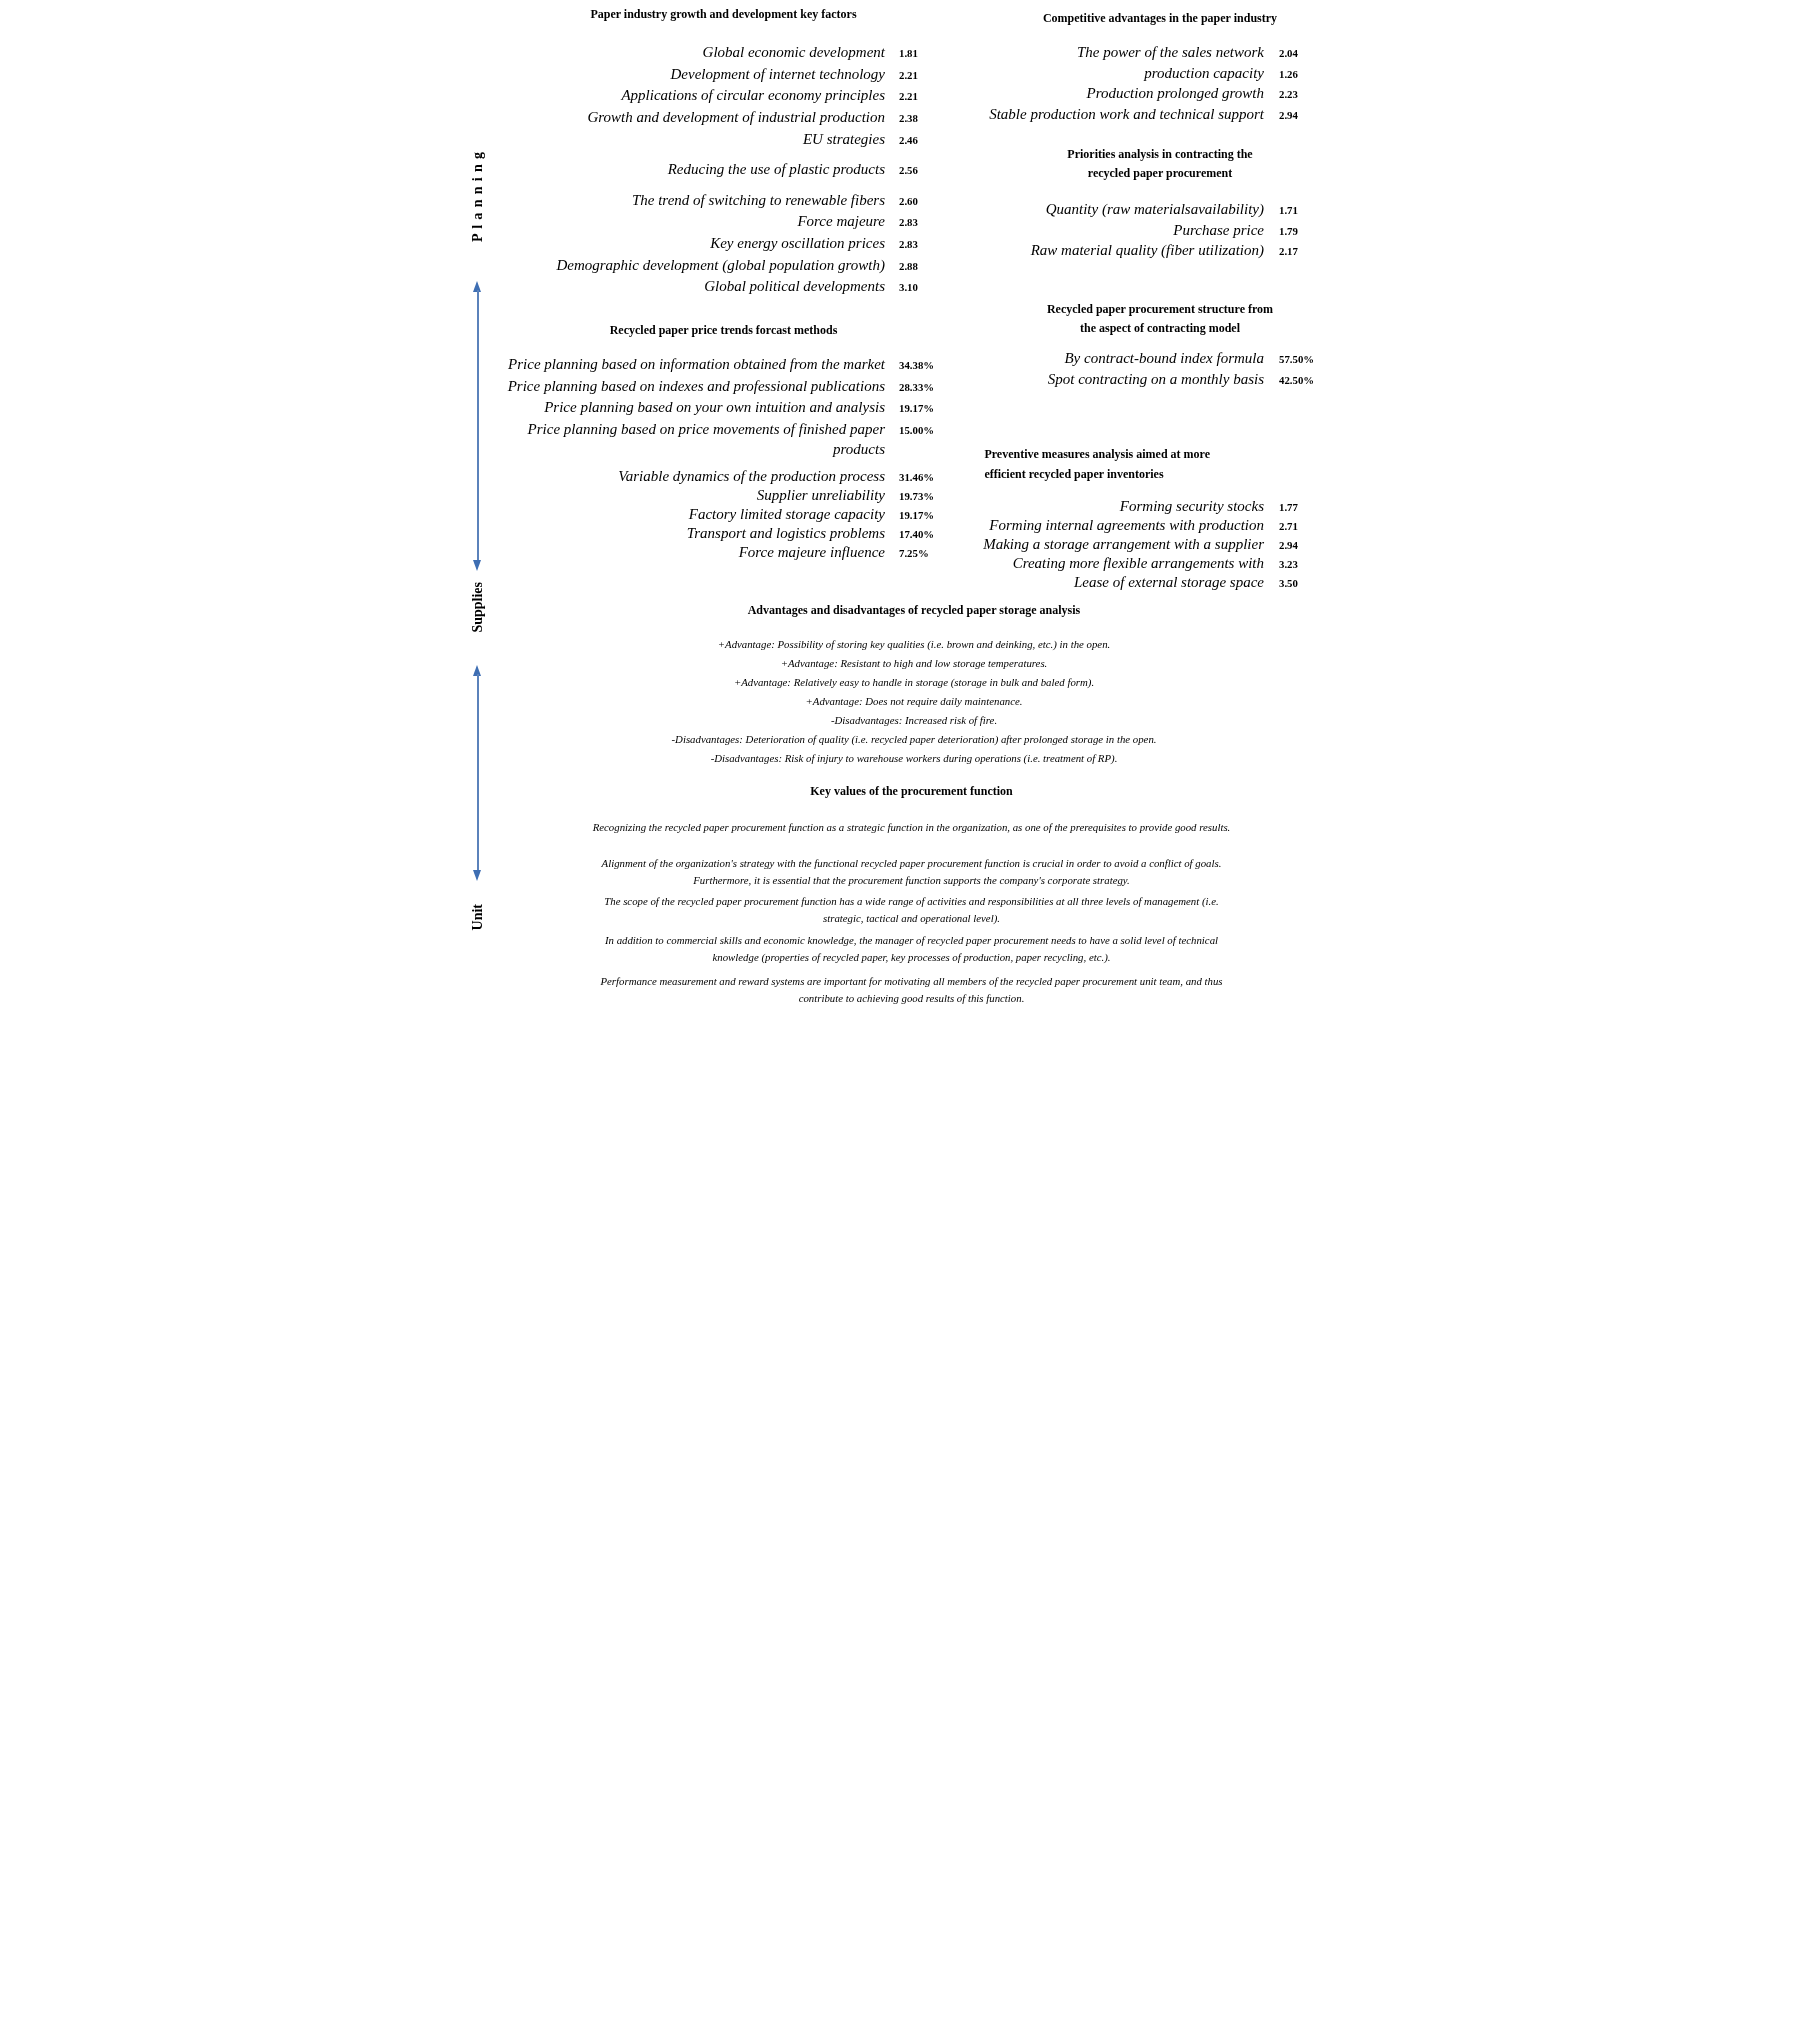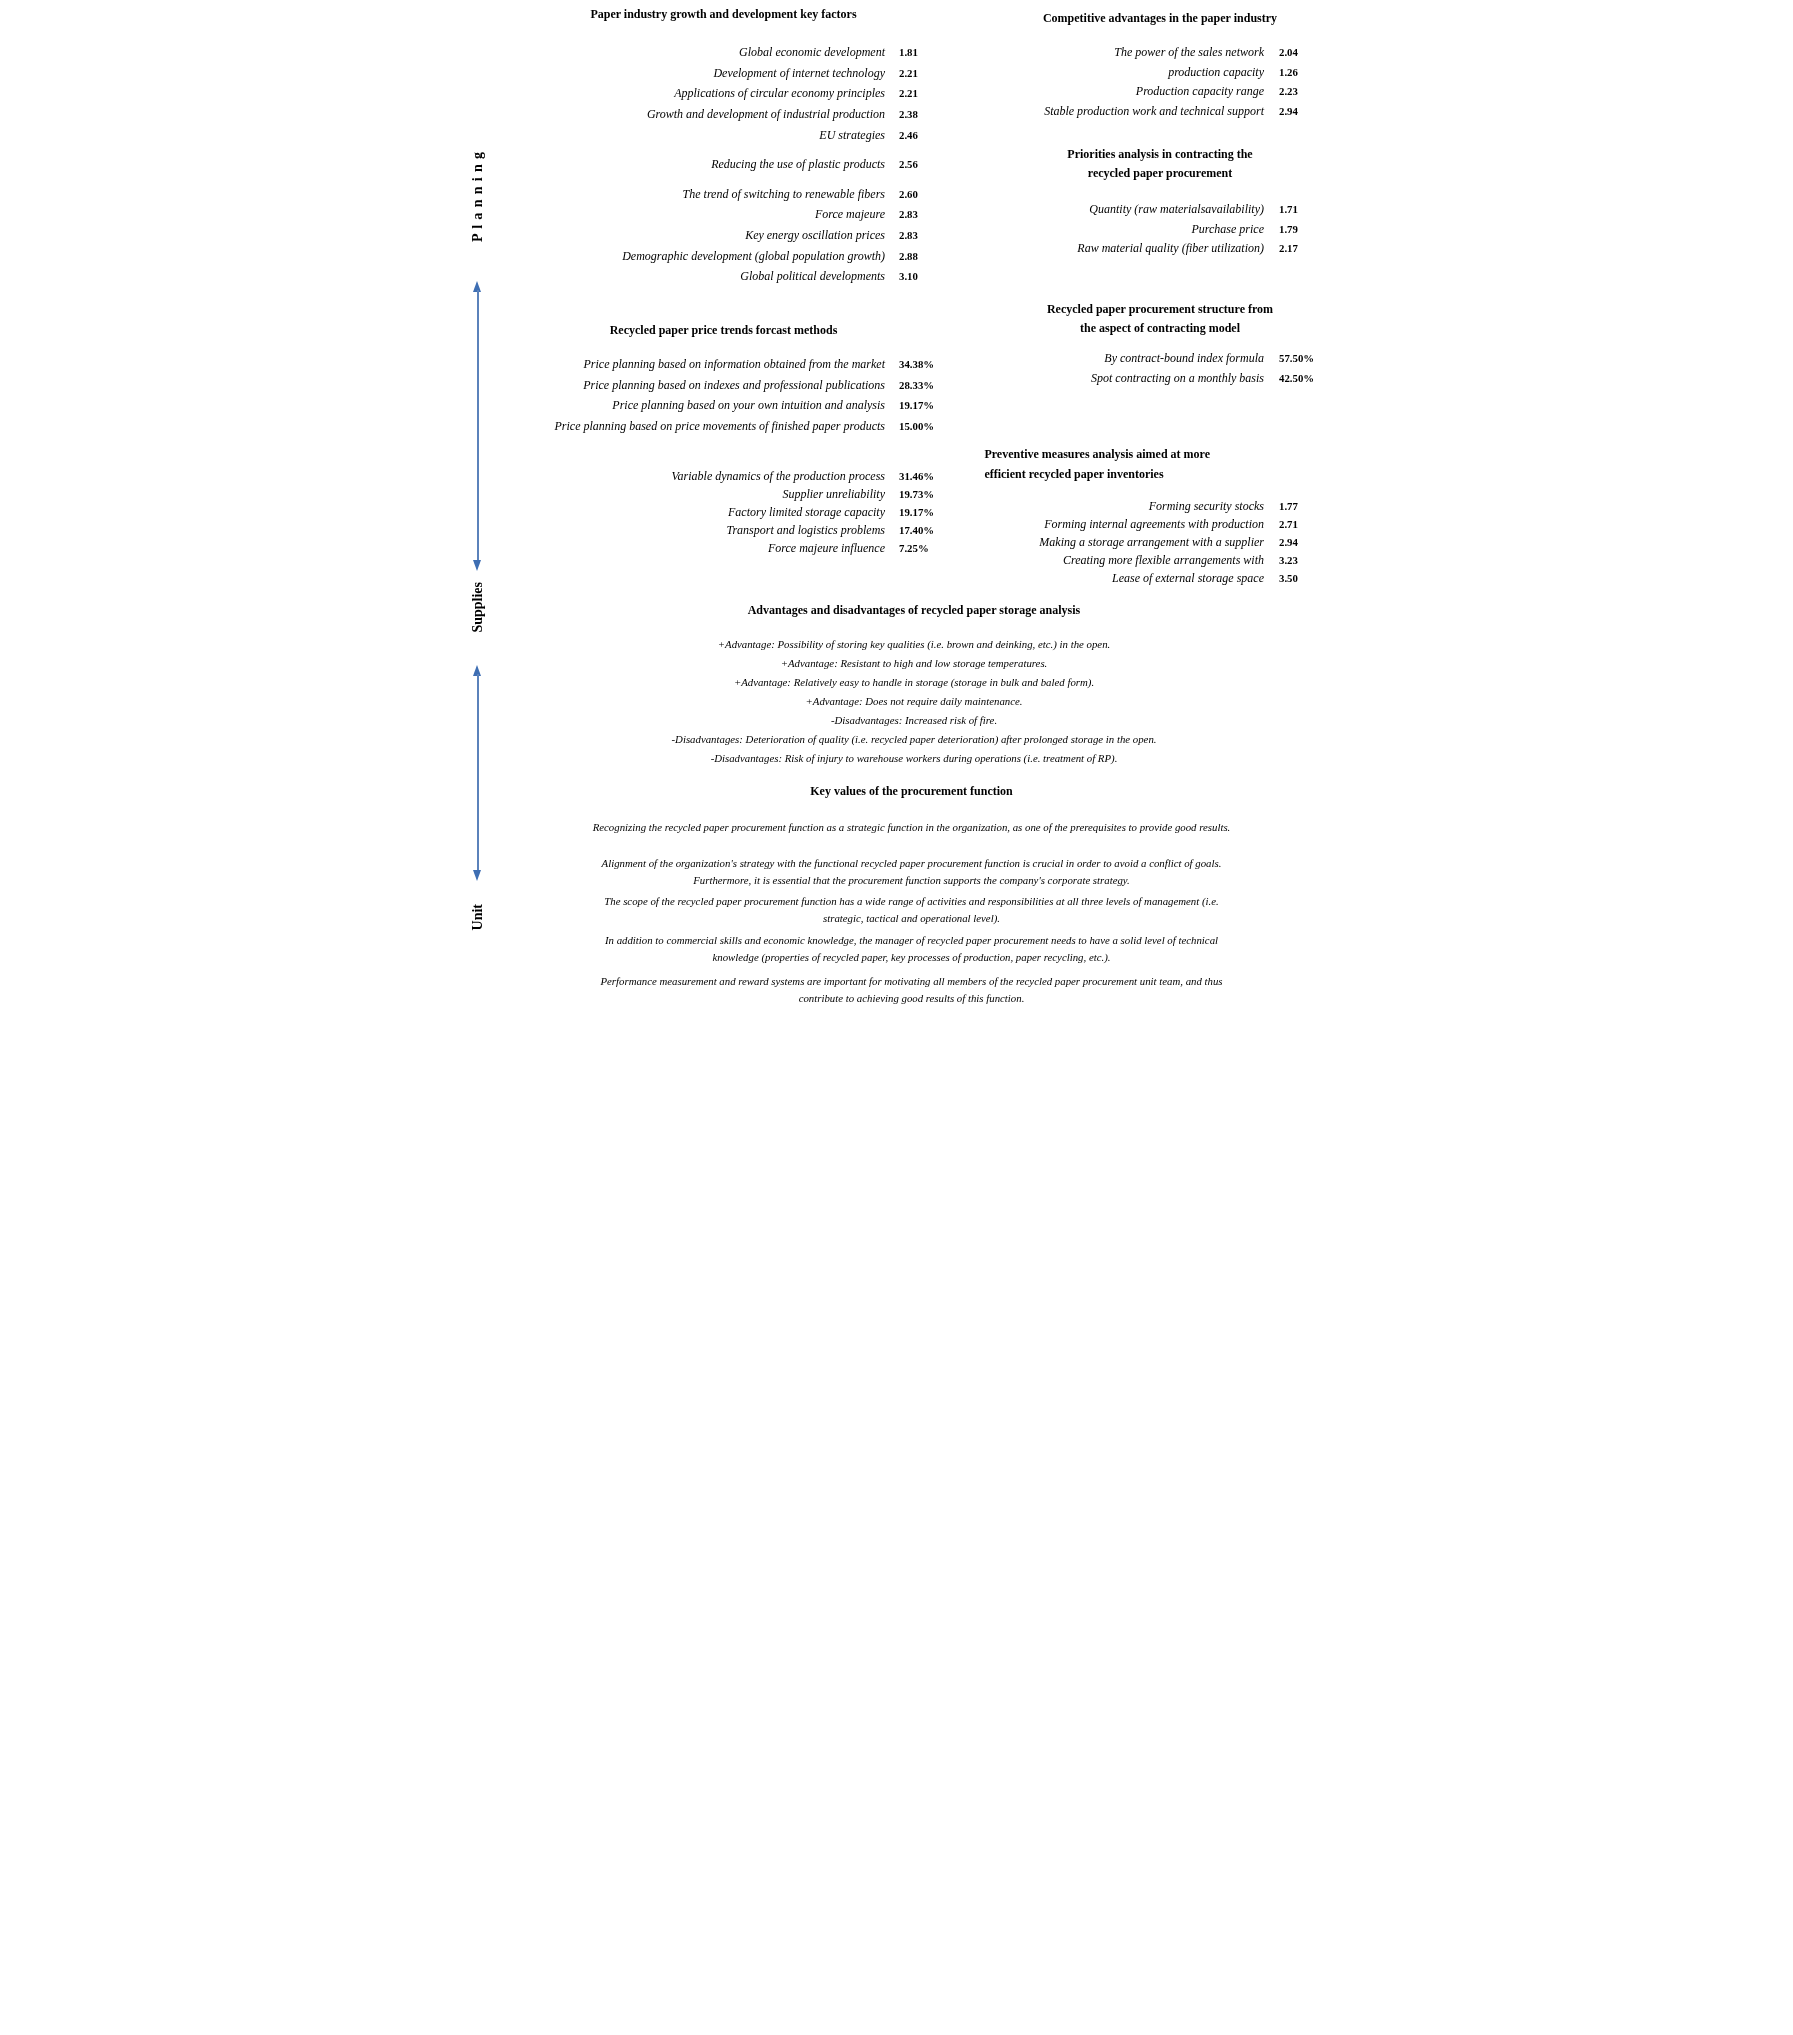--- a/index.html
+++ b/index.html
@@ -13,21 +13,21 @@
   section { position:absolute; }
   h2 {
     margin:0; font-size:12px; font-weight:bold; text-align:center; line-height:15px;
   }
   h2 .tl { display:block; }
   .two-line h2 { line-height:19px; }
   #sec-struct h2 { line-height:19px; }
   #sec-prev h2 { line-height:19.7px; text-align:left; padding-left:9.4px; }
   .rows { }
   .row { display:flex; align-items:baseline; }
-  .row .lbl { flex:1; text-align:right; font-style:italic; font-size:12px; }
+  .row .lbl { flex:1; text-align:right; font-style:italic; font-size:15px; }
   .row .val { font-weight:bold; font-size:10.8px; text-align:left; }
   
   .colL .row .lbl { }
   .colL .row .val { width:63px; margin-left:14px; }
   .colR .row .val { width:66px; margin-left:15px; }
   #sec-growth .rows { margin-top:20.6px; }
   #sec-growth .row { line-height:20.6px; }
   #sec-growth .row.gap { margin-top:9px; }
   #sec-forecast .rows { margin-top:16px; }
   #sec-forecast .row { line-height:20.6px; }
@@ -162,21 +162,21 @@
     <div class="rows">
       <div class="row">
           <span class="lbl">The power of the sales network</span>
           <span class="val">2.04</span>
         </div>
       <div class="row">
           <span class="lbl">production capacity</span>
           <span class="val">1.26</span>
         </div>
       <div class="row">
-          <span class="lbl">Production capacity range</span>
+          <span class="lbl">Production prolonged growth</span>
           <span class="val">2.23</span>
         </div>
       <div class="row">
           <span class="lbl">Stable production work and technical support</span>
           <span class="val">2.94</span>
         </div>
     </div>
   </section>
 
   <section id="sec-prior" class="colR two-line">

